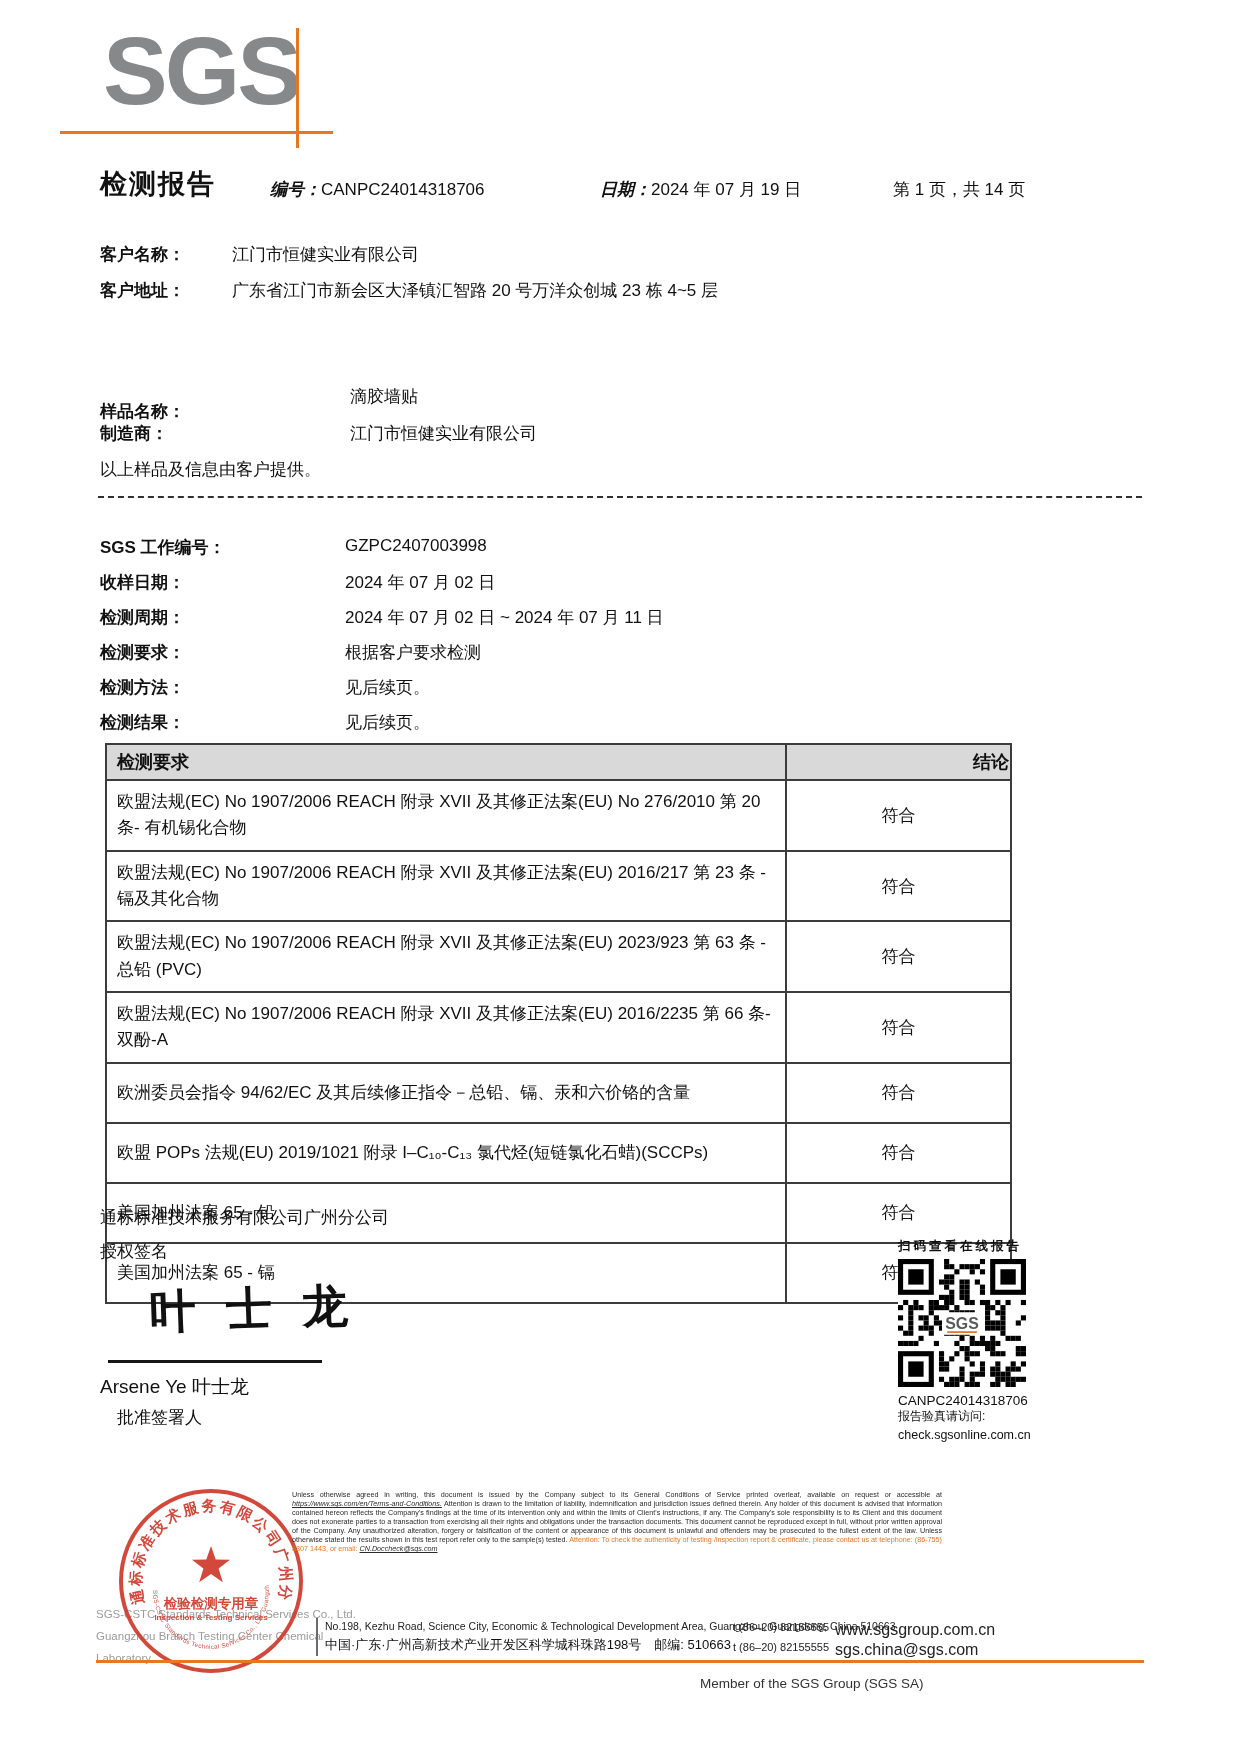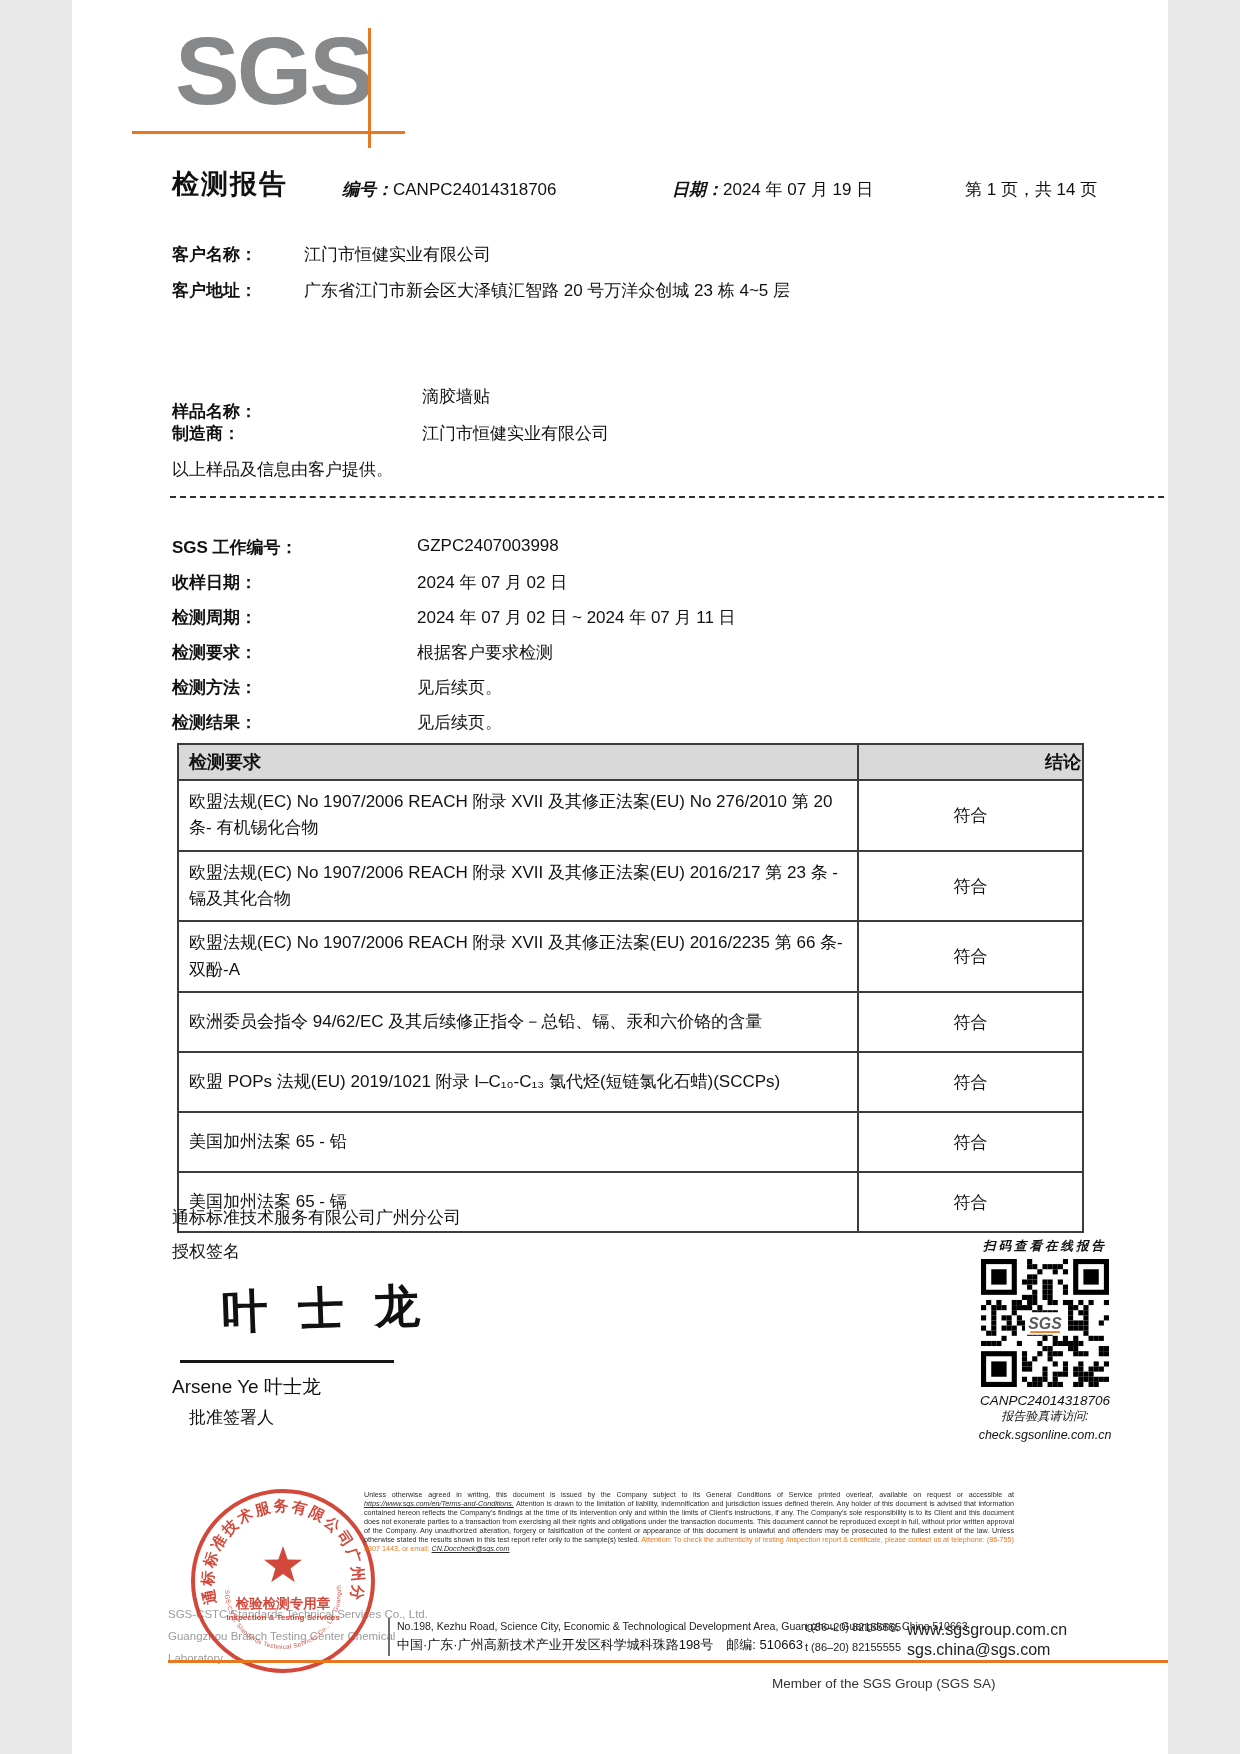--- a/index.html
+++ b/index.html
@@ -1,17 +1,17 @@
 <!DOCTYPE html>
 <html><head>
 <meta charset="utf-8">
 <style>
   html,body{margin:0;padding:0;background:#e8e8e8;}
   .page{
-    position:relative;width:1096px;height:1754px;margin:0 auto;background:#ffffff;
+    position:relative;width:1240px;height:1754px;margin:0 auto;background:#ffffff;
     font-family:"Liberation Sans","DejaVu Sans",sans-serif;color:#111;overflow:hidden;
   }
   .abs{position:absolute;}
   
   .logo-text{font-weight:bold;font-size:97px;color:#87888a;letter-spacing:-3px;line-height:1;}
   .logo-hline{background:#e87722;height:3px;}
   .logo-vline{background:#e87722;width:3px;}
   
   .doc-title{font-size:27px;font-weight:bold;letter-spacing:2px;}
   .hdr{font-size:17px;}
@@ -27,21 +27,21 @@
   table.results th{background:#d9d9d9;font-weight:bold;font-size:18px;height:30px;}
   th.req{ text-align:left;padding:2px 10px;}
   th.con{ text-align:right;}
   td.req{padding:8px 10px;line-height:1.55;}
   td.con{text-align:center;}
   tr.single td{height:42px;}
   
   .sig-script{font-size:46px;font-weight:bold;letter-spacing:30px;transform:rotate(-2deg);font-family:"DejaVu Serif","Liberation Serif",serif;}
   .sig-line{background:#161616;height:3px;}
   
-  .qrwrap{width:150px;text-align:center;font-style:italic;}
+  .qrwrap{width:150px;}
   .qr-title{font-size:12.5px;letter-spacing:3px;font-weight:bold;}
   .qr-code-no{font-size:13.5px;margin-top:2px;}
   .qr-note{font-size:12px;}
   .qr-link{font-size:12.5px;text-decoration:none;color:#111;}
   
   .lab-gray{font-size:11.5px;color:#9b9b9b;line-height:1.9;}
   .legal{font-size:7.2px;line-height:9px;text-align:justify;color:#2a2a2a;width:650px;}
   .legal a{color:#2a2a2a;font-style:italic;}
   .attn{color:#e87722;}
   .addr-divider{background:#6b6b6b;width:2px;}
@@ -108,20 +108,24 @@
         <th class="con">结论</th>
       </tr>
     </thead>
     <tbody>
       <tr>
         <td class="req">欧盟法规(EC) No 1907/2006 REACH 附录 XVII 及其修正法案(EU) No 276/2010 第 20 条- 有机锡化合物</td>
         <td class="con">符合</td>
       </tr>
       <tr>
         <td class="req">欧盟法规(EC) No 1907/2006 REACH 附录 XVII 及其修正法案(EU) 2016/217 第 23 条 - 镉及其化合物</td>
+        <td class="con">符合</td>
+      </tr>
+      <tr>
+        <td class="req">欧盟法规(EC) No 1907/2006 REACH 附录 XVII 及其修正法案(EU) 2023/923 第 63 条 - 总铅 (PVC)</td>
         <td class="con">符合</td>
       </tr>
       <tr>
         <td class="req">欧盟法规(EC) No 1907/2006 REACH 附录 XVII 及其修正法案(EU) 2016/2235 第 66 条- 双酚-A</td>
         <td class="con">符合</td>
       </tr>
       <tr class="single">
         <td class="req">欧洲委员会指令 94/62/EC 及其后续修正指令－总铅、镉、汞和六价铬的含量</td>
         <td class="con">符合</td>
       </tr>

